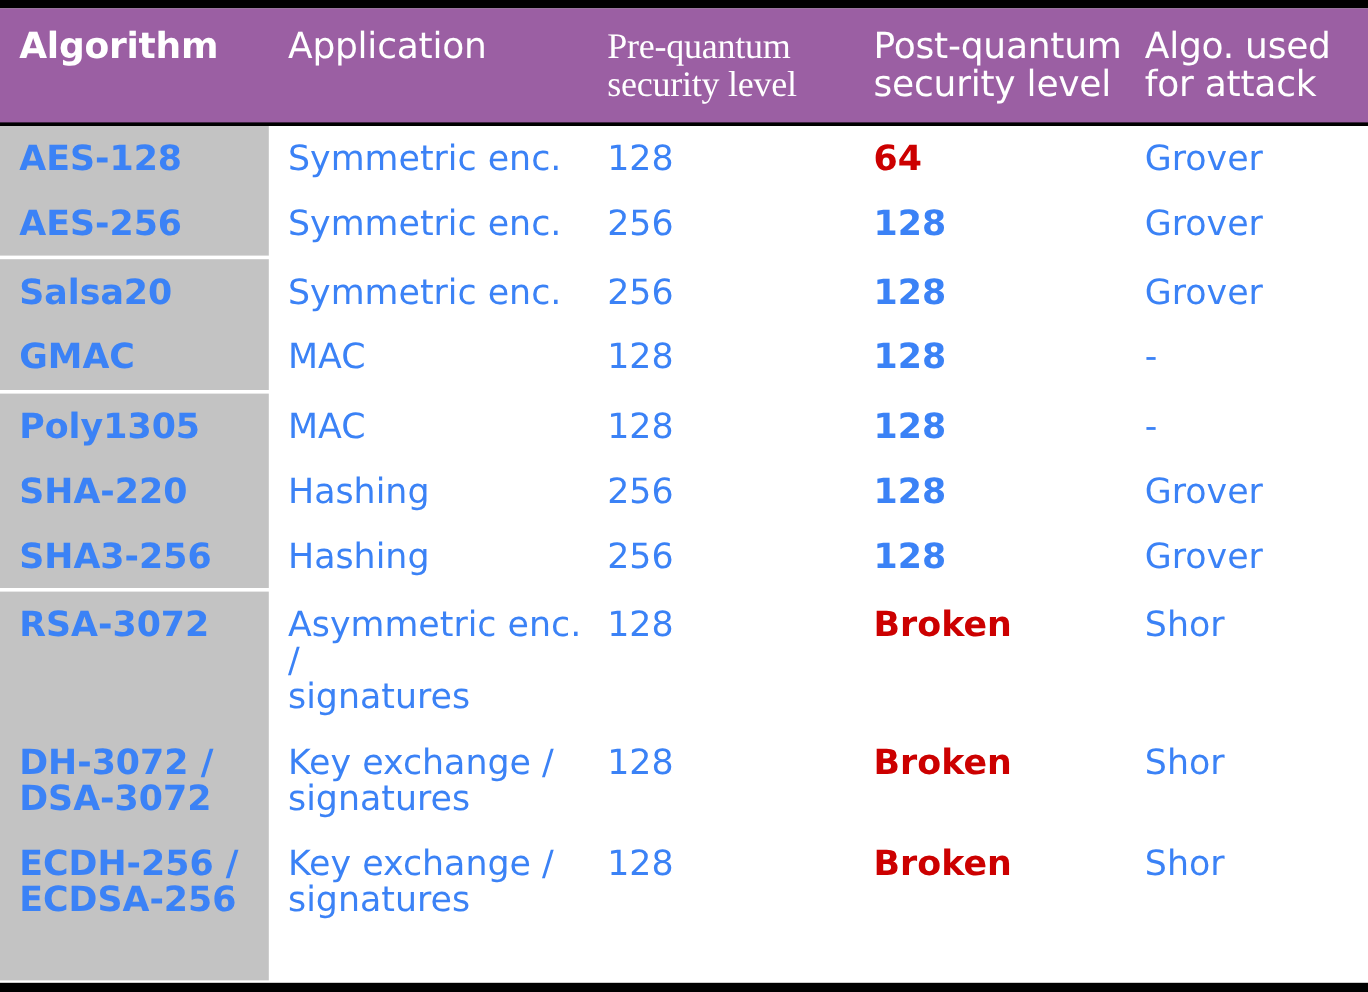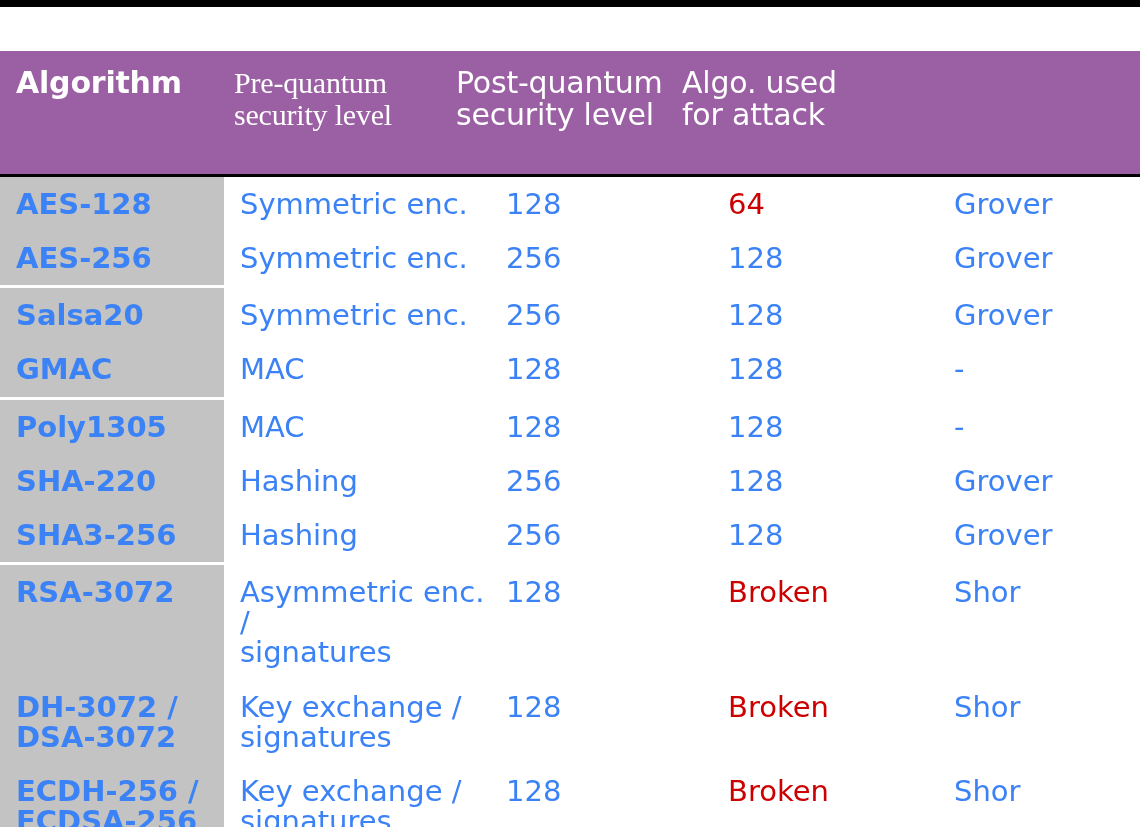--- a/index.html
+++ b/index.html
@@ -20,25 +20,24 @@
     height: 827px;
     background: #ffffff;
     box-sizing: border-box;
     border-top: 7px solid #000000;
     border-bottom: 8px solid #000000;
   }
 
   
   .header-band {
     position: relative;
-    height: 126px;
+    height: 98px;
     background: #9B5FA3;
     border-bottom: 3px solid #000000;
     box-sizing: border-box;
-    margin-top: 44px;
   }
   .header-row {
     display: flex;
     height: 100%;
     align-items: flex-start;
     box-sizing: border-box;
   }
   .hcell {
     color: #ffffff;
     font-size: 30px;
@@ -92,41 +91,42 @@
     color: #3b82f6;
     line-height: 1.04;
     padding-top: 12px;
     padding-bottom: 12px;
   }
 
   
   .c-algo  { width: 224px; padding-left: 16px; font-weight: bold; }
   .c-app   { width: 272px; padding-left: 16px; }
   .c-pre   { width: 222px; padding-left: 10px; }
-  .c-post  { width: 226px; padding-left: 10px; }
+  .c-post  { width: 226px; padding-left: 10px; font-weight: bold; }
   .c-atk   { width: 196px; padding-left: 10px; }
 
   .hcell.algo  { width: 224px; }
   .hcell.app   { width: 272px; padding-left: 16px; }
   .hcell.pre   { width: 222px; padding-left: 10px; font-family: Liberation Serif, serif; }
   .hcell.post  { width: 226px; padding-left: 10px; }
   .hcell.atk   { width: 196px; padding-left: 10px; }
 
   .broken { color: #CC0000; }
 
   .nowrap-lines { white-space: pre-line; }
 </style>
 </head>
 <body>
 
 <div id="page">
 
   <div class="header-band">
     <div class="header-row">
       <div class="hcell algo nowrap-lines">Algorithm</div>
+      <div class="hcell app nowrap-lines">Application</div>
       <div class="hcell pre nowrap-lines">Pre-quantum
 security level</div>
       <div class="hcell post nowrap-lines">Post-quantum
 security level</div>
       <div class="hcell atk nowrap-lines">Algo. used
 for attack</div>
     </div>
   </div>
 
   <div class="body-area">

